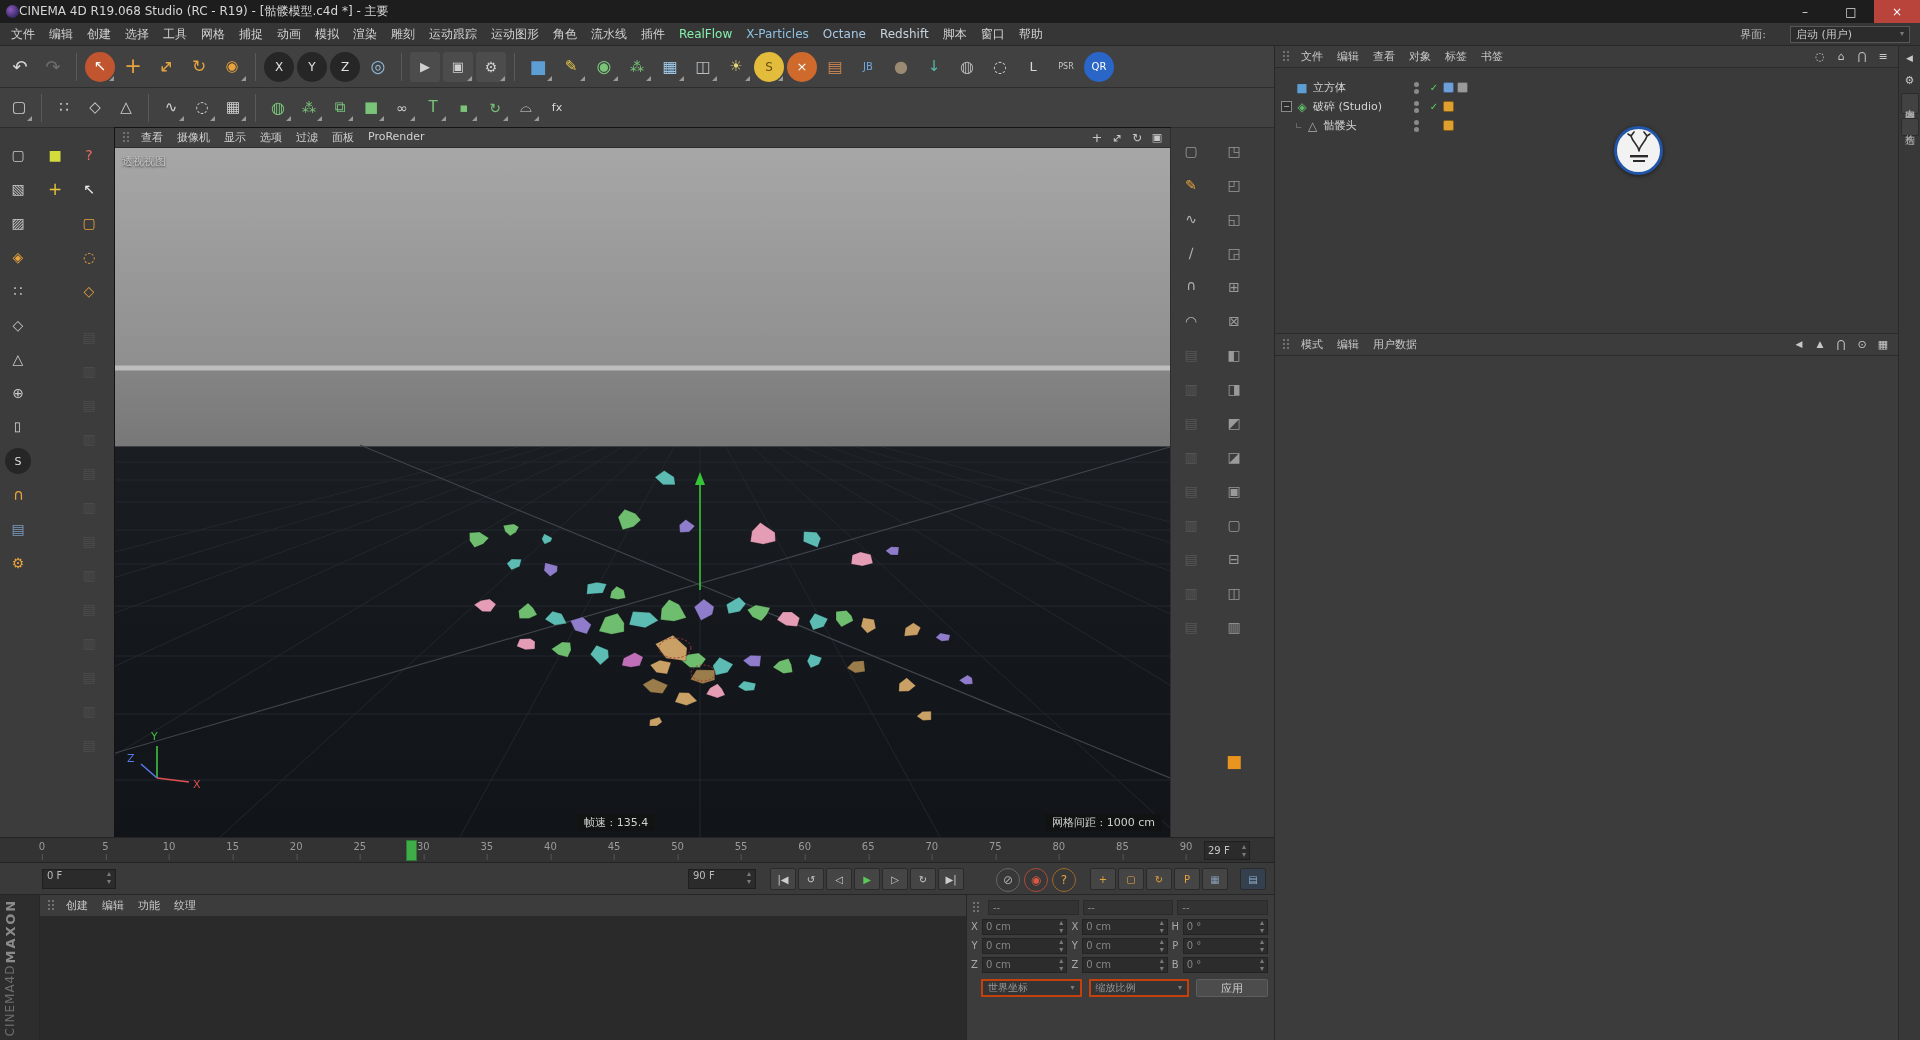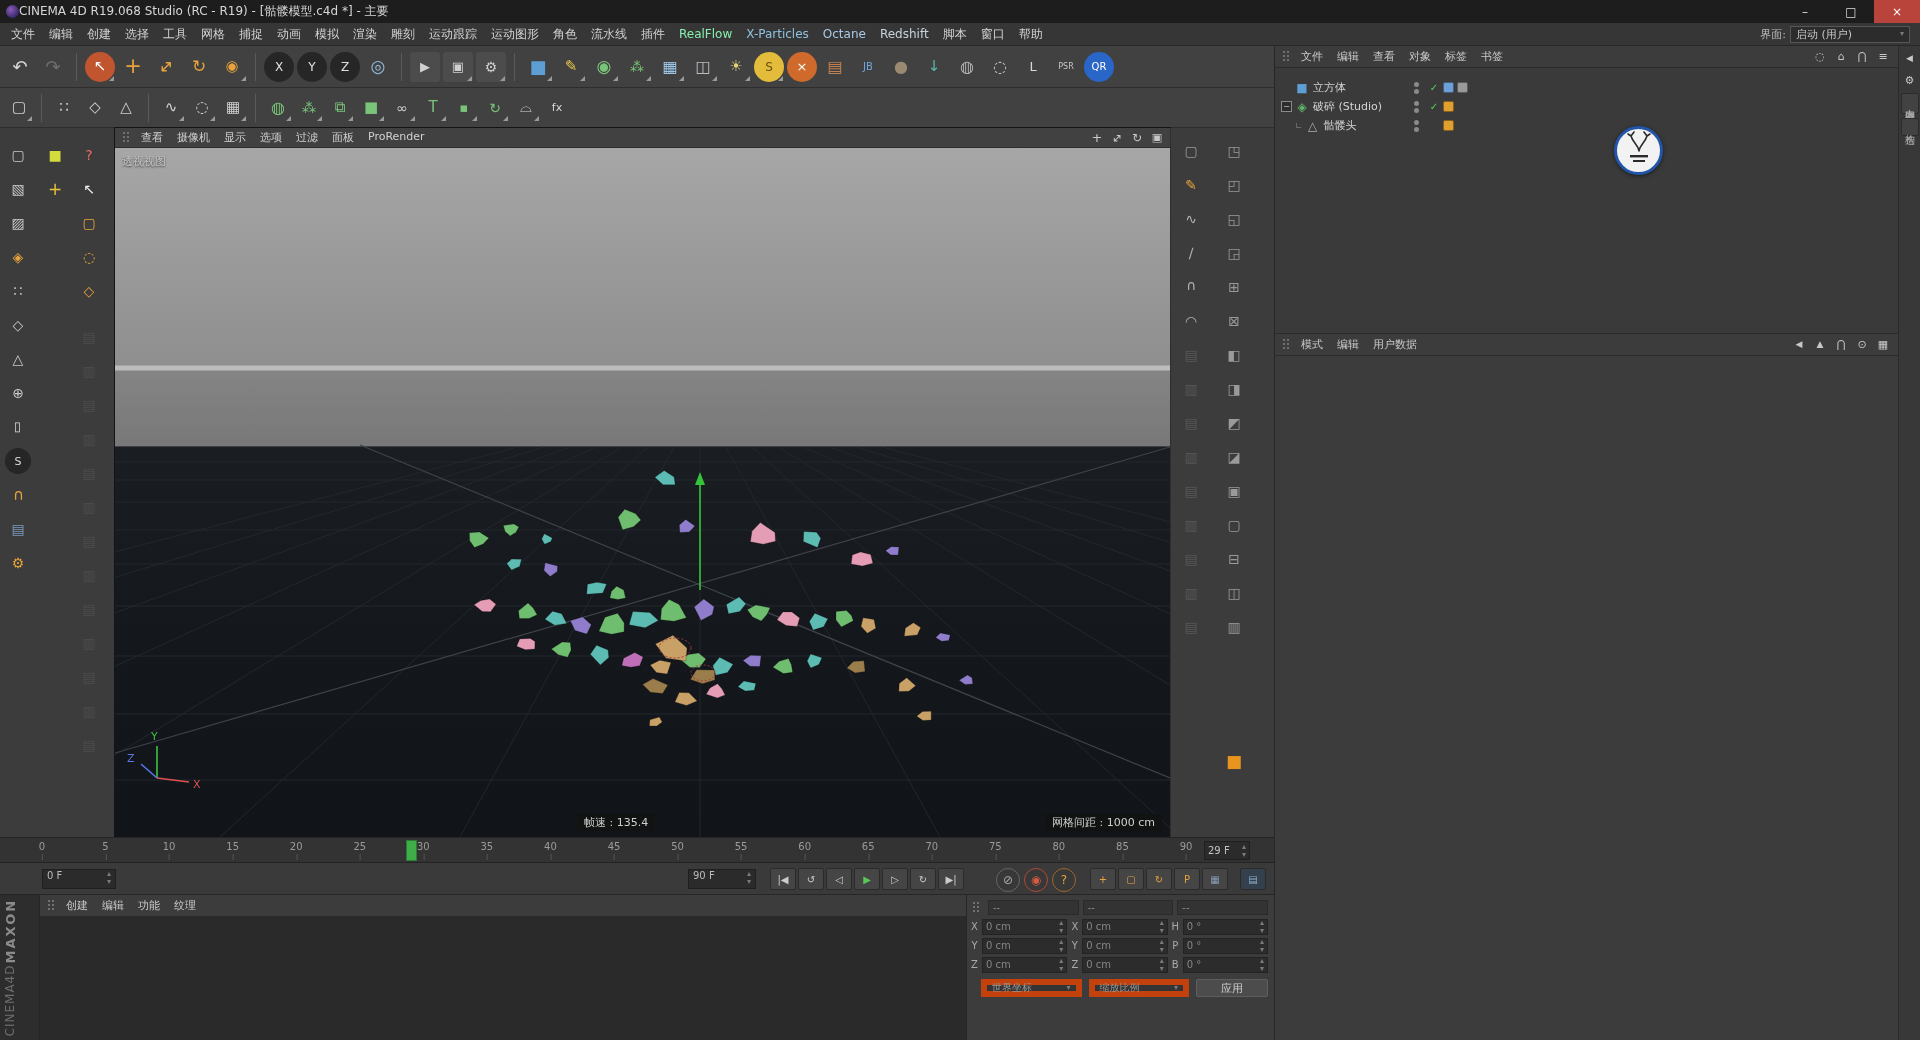--- a/index.html
+++ b/index.html
@@ -9,21 +9,21 @@
 
 #titlebar{height:23px;background:#1d1d1d;display:flex;align-items:center;padding-left:6px;}
 #app-icon{width:13px;height:13px;border-radius:50%;background:radial-gradient(circle at 35% 35%,#8a5ab8,#3a2a6a 70%)}
 #title-text{font-size:12px;color:#d6d6d6;white-space:nowrap}
 #win-btns{margin-left:auto;display:flex;height:100%}
 .win-btn{width:46px;display:flex;align-items:center;justify-content:center;color:#ddd;font-size:12px}
 .win-btn.close{background:#b8443c;color:#fff}
 
 #menubar{height:23px;background:#363636;border-bottom:1px solid #282828;display:flex;align-items:center;padding:0 4px}
 .menu-item{padding:0 7px;font-size:12px;color:#d2d2d2;line-height:22px;white-space:nowrap}
-#iface{margin-left:auto;display:flex;align-items:center;gap:4px;padding-right:6px}
+#iface{margin-left:auto;display:flex;align-items:center;gap:24px;padding-right:6px}
 #iface-label{font-size:11px;color:#bbb}
 #iface-select{width:120px;height:17px;background:#2c2c2c;border:1px solid #575757;font-size:11px;display:flex;align-items:center;justify-content:space-between;padding:0 5px;color:#c8c8c8}
 
 #main{display:flex;height:994px}
 #left-col{width:1274px;display:flex;flex-direction:column}
 #right-col{flex:1;display:flex;border-left:1px solid #272727}
 
 #toolbar1{height:42px;background:#414141;border-bottom:1px solid #2d2d2d;display:flex;align-items:center;padding:0 5px;gap:3px}
 #toolbar2{height:40px;background:#414141;border-bottom:1px solid #2d2d2d;display:flex;align-items:center;padding:0 5px;gap:3px}
 .icon{position:relative;display:flex;align-items:center;justify-content:center;border-radius:3px;flex:none}
@@ -75,21 +75,21 @@
 .panel-menu .right-icons{margin-left:auto;display:flex;gap:3px;padding-right:2px}
 #mat-content{flex:1;background:#2a2a2a}
 
 #coordpan{width:307px;background:#3c3c3c;padding:2px 6px 0 2px;display:flex;flex-direction:column;font-size:10px}
 #coord-head{display:flex;align-items:center;height:20px;gap:4px}
 .chead{flex:1;height:15px;background:#333;border:1px solid #2a2a2a;color:#8a8a8a;display:flex;align-items:center;padding:0 4px}
 .crow{display:flex;align-items:center;height:19px;gap:2px}
 .clabel{width:11px;color:#aaa;text-align:center;flex:none}
 .cfield{flex:1;height:16px;background:#2c2c2c;border:1px solid #232323;display:flex;align-items:center;justify-content:space-between;padding:0 3px;color:#858585}
 #coord-foot{display:flex;margin-top:5px;gap:7px;align-items:center;padding-left:12px}
-.combo{flex:1;height:18px;background:#343434;border:6px solid #c2410c;color:#979797;display:flex;align-items:center;justify-content:space-between;padding:0 5px}
+.combo{flex:1;height:18px;background:#343434;border:2px solid #c2410c;color:#979797;display:flex;align-items:center;justify-content:space-between;padding:0 5px}
 #apply-btn{width:72px;height:18px;background:#4c4c4c;border:1px solid #5e5e5e;border-radius:2px;color:#cfcfcf;font-size:11px;display:flex;align-items:center;justify-content:center;flex:none}
 
 #right-main{flex:1;display:flex;flex-direction:column;position:relative}
 #om-tree{height:266px;background:#3a3a3a;border-bottom:1px solid #2b2b2b;position:relative;padding-top:10px}
 .om-row{display:flex;align-items:center;height:19px;font-size:11px;color:#d4d4d4}
 .om-left{width:132px;display:flex;align-items:center;overflow:hidden}
 .om-exp{width:11px;height:11px;border:1px solid #8a8a8a;background:#2d2d2d;color:#ccc;font-size:8px;line-height:9px;text-align:center;margin:0 2px;flex:none}
 .om-exp-sp{width:15px;flex:none}
 .om-icon{width:16px;text-align:center;font-size:12px;margin-right:3px;flex:none}
 .om-dots{width:18px;display:flex;flex-direction:column;align-items:center;gap:2px;flex:none}

